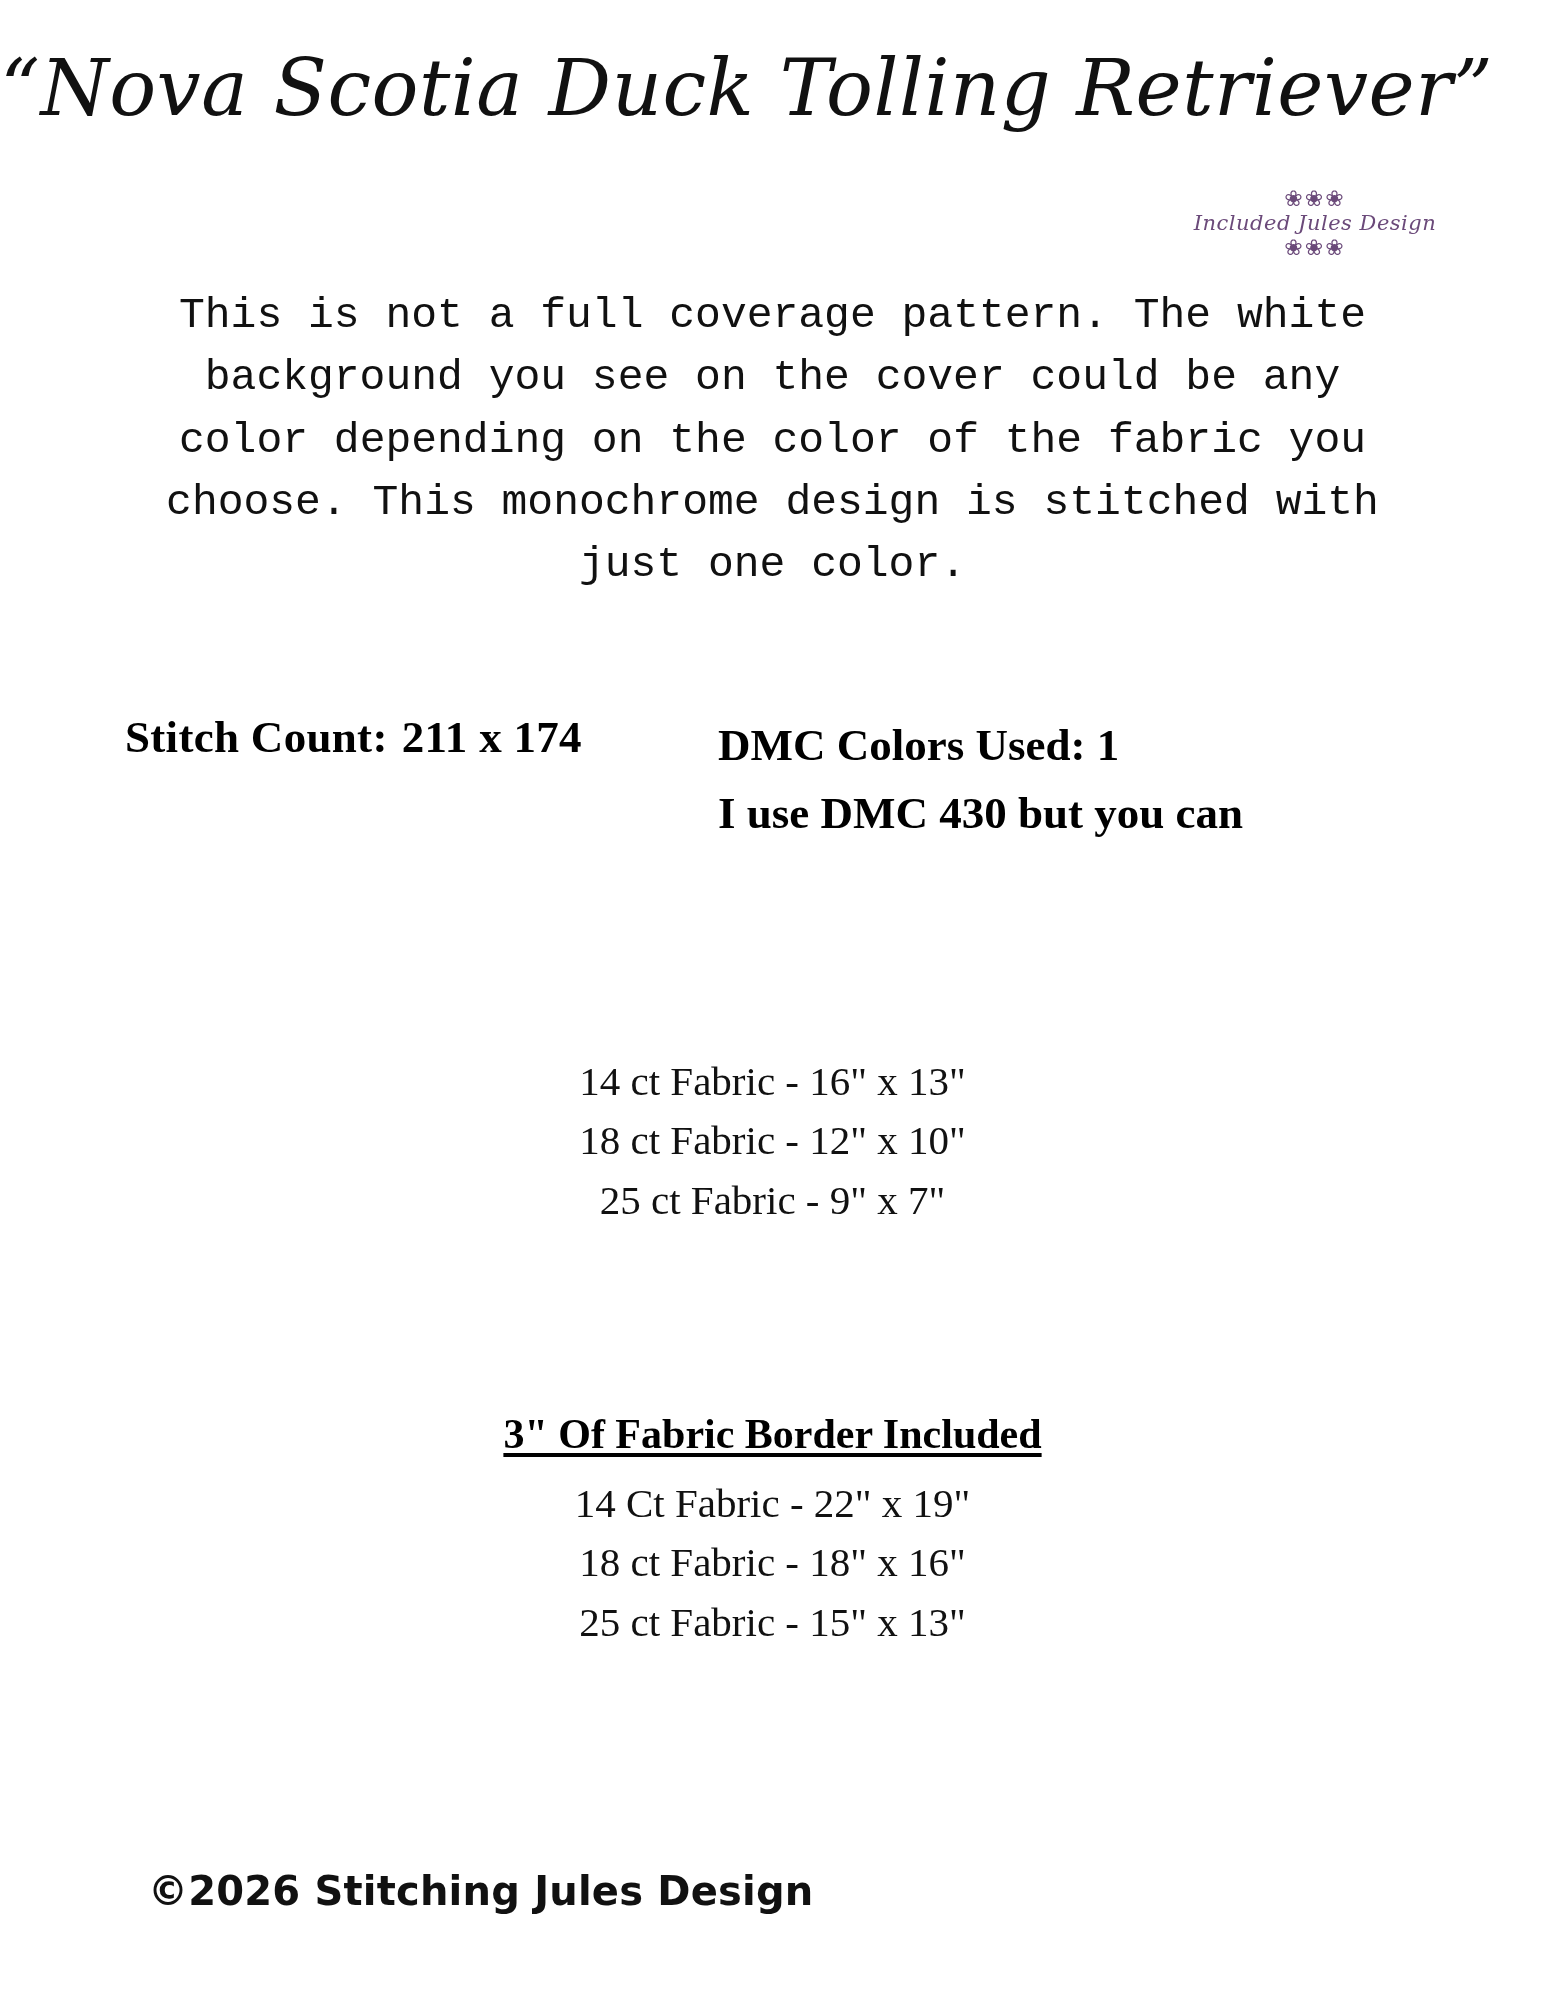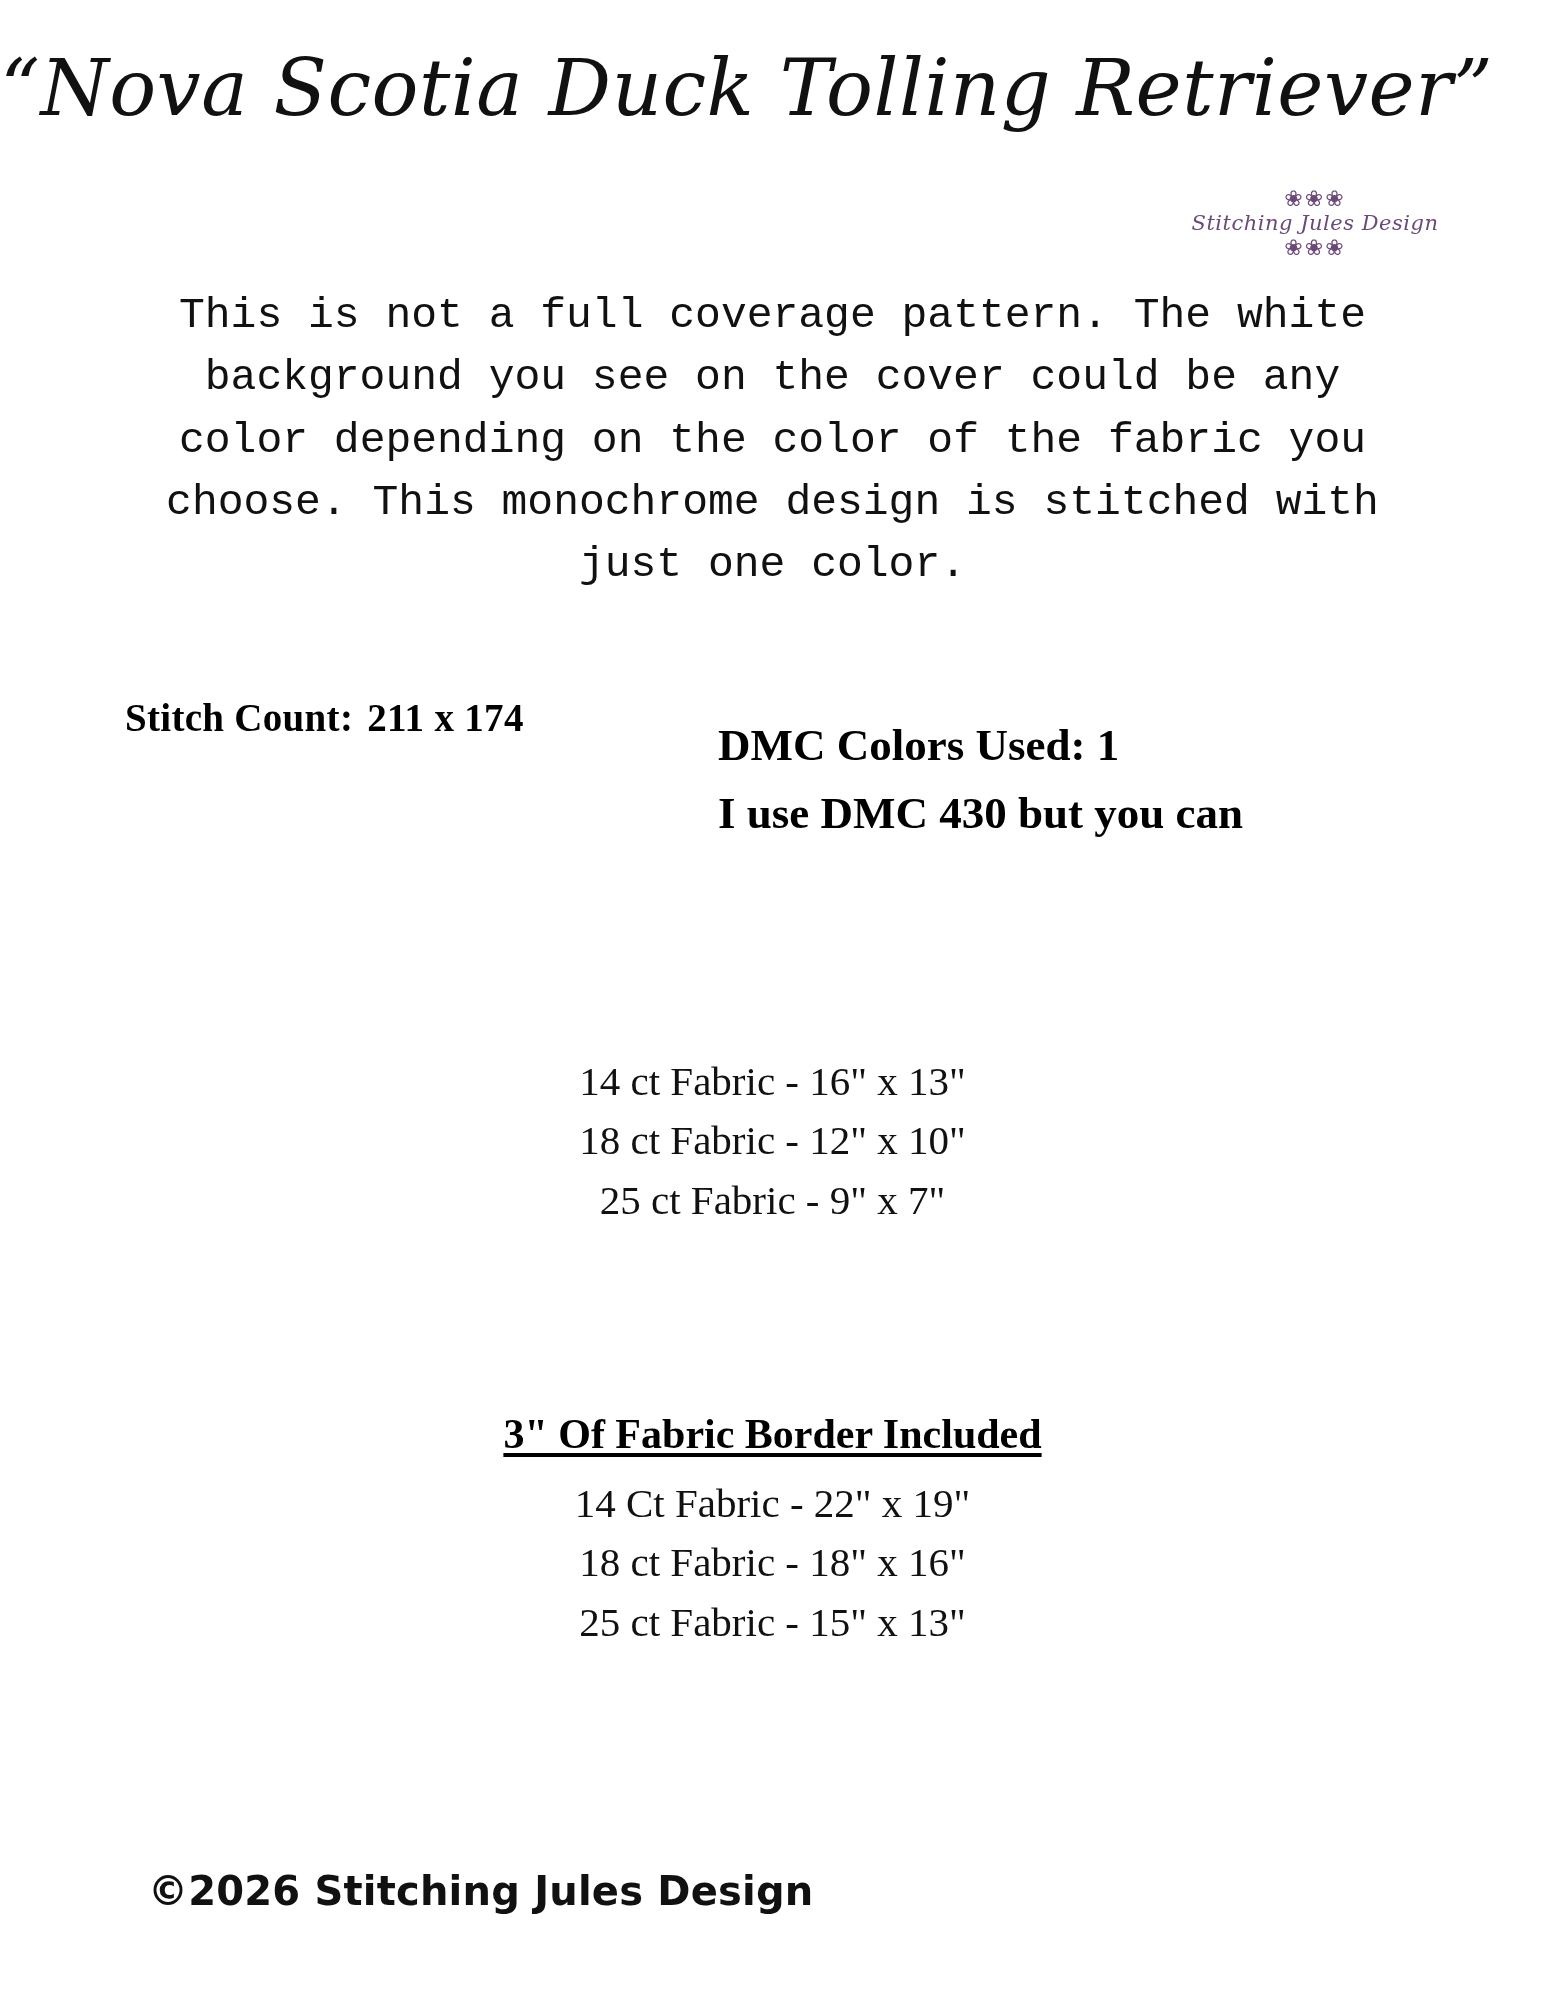--- a/index.html
+++ b/index.html
@@ -75,25 +75,25 @@
     text-align: center;
     font-family: Liberation Mono, monospace;
     font-size: 43px;
     line-height: 1.45;
     color: #111111;
   }
 
   
   .stitch-count {
     position: absolute;
-    top: 695px;
+    top: 711px;
     left: 125px;
     font-family: "Liberation Serif", serif;
     font-weight: bold;
-    font-size: 39px;
+    font-size: 45px;
     letter-spacing: 0.3px;
     color: #000;
     white-space: nowrap;
   }
   .stitch-count .label { margin-right: 14px; }
 
   .dmc-block {
     position: absolute;
     top: 712px;
     left: 718px;
@@ -145,21 +145,21 @@
 </style>
 </head>
 <body>
 
 <div class="page">
 
   <div class="title">“Nova Scotia Duck Tolling Retriever”</div>
 
   <div class="brand">
     <div class="brand-flourish top">❀❀❀</div>
-    <div class="brand-name">Stitching Jules Design</div>
+    <div class="brand-name">Included Jules Design</div>
     <div class="brand-flourish bottom">❀❀❀</div>
   </div>
 
   <div class="intro">This is not a full coverage pattern. The white background you see on the cover could be any color depending on the color of the fabric you choose. This monochrome design is stitched with just one color.</div>
 
   <div class="stitch-count">
     <span class="label">Stitch Count:</span><span class="value">211 x 174</span>
   </div>
 
   <div class="dmc-block">

